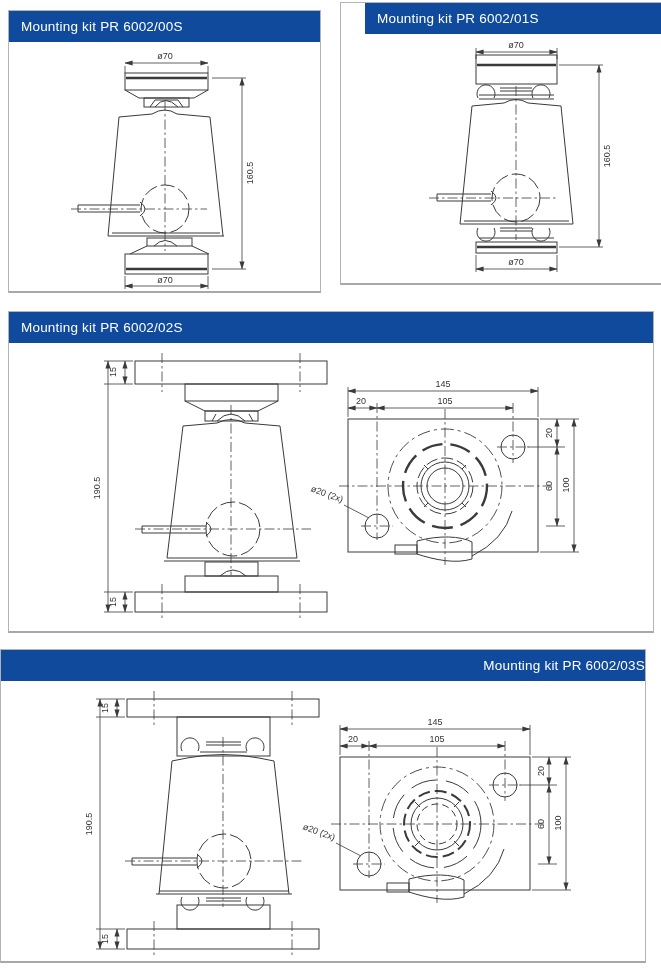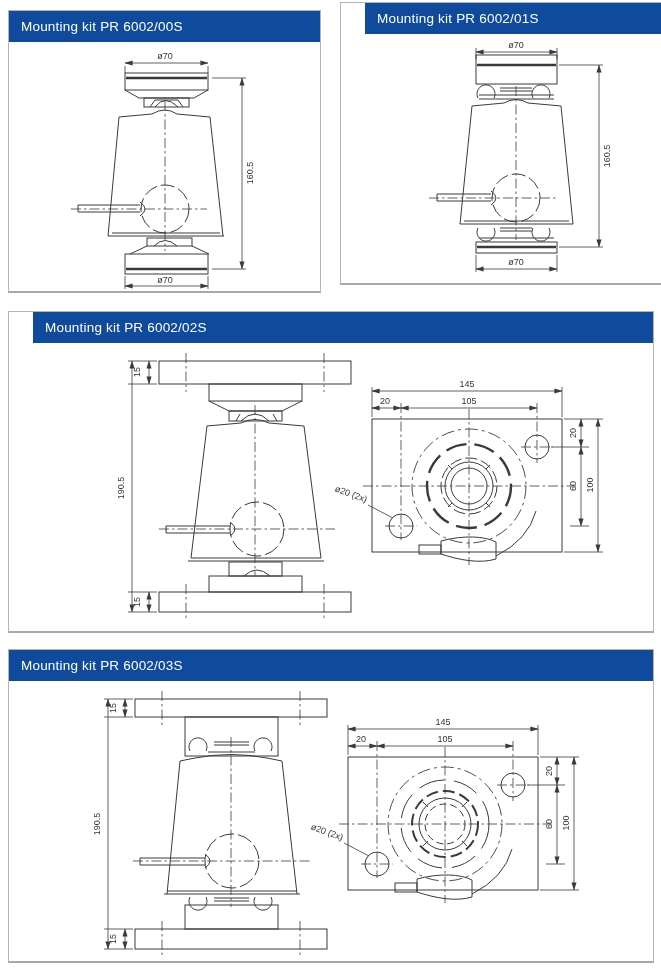--- a/index.html
+++ b/index.html
@@ -23,22 +23,22 @@
   .drw .s{stroke-width:1;}
   .drw .t{stroke-width:2.6;}
   .drw .dim{stroke-width:.8;}
   .drw .cl{stroke-width:.8;stroke-dasharray:10 3 2.5 3;}
   .drw .ph{stroke-width:.9;stroke-dasharray:13 4 3 4;}
   .drw .ring{stroke-width:2.4;stroke-dasharray:21 8;}
   .drw .rg2{stroke-width:2;stroke-dasharray:12 5;}
   .drw text.txt{font-size:9px;fill:#333;font-family:"Liberation Sans",sans-serif;}
   #p1{left:8px;top:10px;width:313px;height:283px;}
   #p2{left:340px;top:2px;width:362px;height:283px;padding-left:24px;}
-  #p3{left:8px;top:311px;width:646px;height:322px;padding-left:24px;}
-  #p4{left:8px;top:649px;width:646px;height:314px;}
+  #p3{left:8px;top:311px;width:646px;height:322px;}
+  #p4{left:0;top:649px;width:646px;height:314px;text-align:right;}
 </style>
 </head>
 <body>
 
 <svg width="0" height="0" style="position:absolute">
   <defs>
     <marker id="arw" viewBox="0 0 10 8" refX="9.5" refY="4" markerWidth="10" markerHeight="8" orient="auto-start-reverse">
       <path d="M0,0.8 L10,4 L0,7.2 Z" fill="#3a3a3a"></path>
     </marker>
   </defs>

